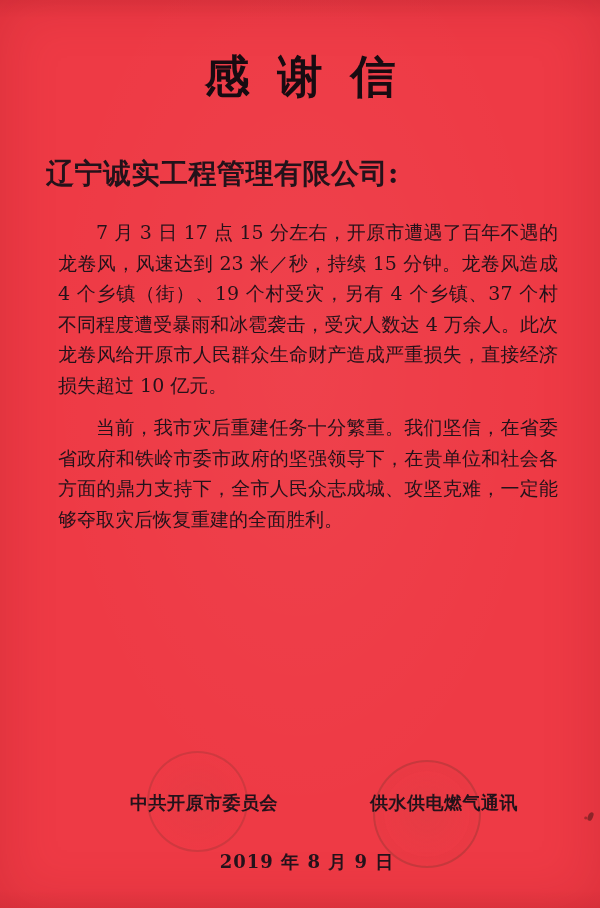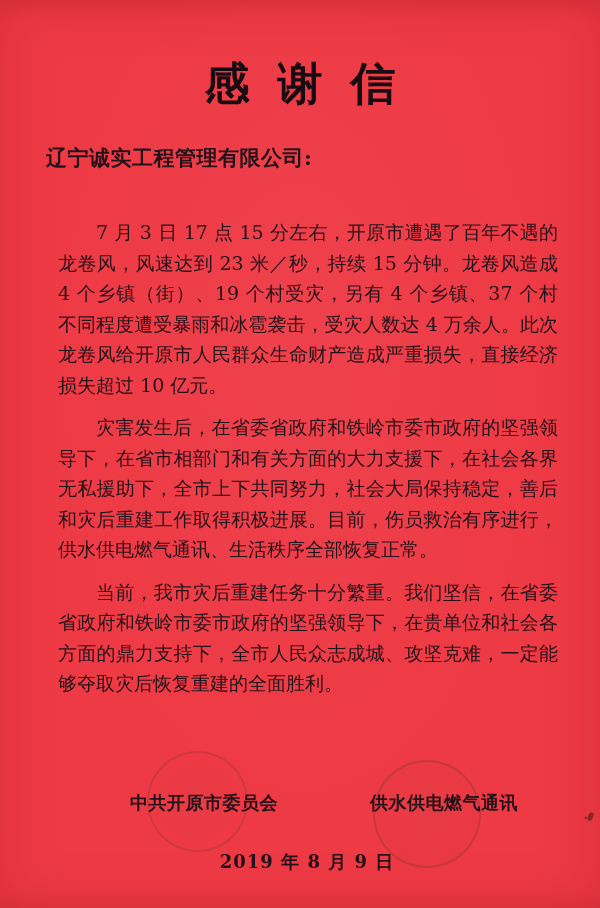--- a/index.html
+++ b/index.html
@@ -15,33 +15,33 @@
     background: #ee3a45;
     background-image: radial-gradient(ellipse at 50% 40%, rgba(255,255,255,0.04), rgba(0,0,0,0) 60%),
                       linear-gradient(180deg, rgba(120,10,20,0.10) 0%, rgba(0,0,0,0) 2%, rgba(0,0,0,0) 98%, rgba(120,10,20,0.08) 100%);
     box-shadow: inset 0 0 55px rgba(140,15,25,0.22);
     overflow: hidden;
     color: #24121a;
   }
   .title {
     position: absolute;
     top: 46px; left: 0; right: 0;
-    margin: 8px;
+    margin: 1px;
     text-align: center;
     font-size: 45px;
     font-weight: 700;
     letter-spacing: 0.62em;
     padding-left: 0.62em; 
     color: #180b11;
     font-family: "DejaVu Serif", "Liberation Serif", serif;
   }
   .salutation {
     position: absolute;
-    top: 144px; left: 46px;
-    font-size: 21px;
+    top: 155px; left: 46px;
+    font-size: 28px;
     font-weight: 600;
     letter-spacing: 0.5px;
   }
   .letter-body {
     position: absolute;
     top: 205px; left: 46px;
     width: 524px;
     font-size: 19px;
     line-height: 30.5px;
     font-weight: 500;
@@ -110,21 +110,20 @@
 <body>
 
 <div class="page" style="background-color: rgb(238, 58, 69); color: rgb(36, 18, 26);">
 
   <h1 class="title">感谢信</h1>
 
   <div class="salutation">辽宁诚实工程管理有限公司:</div>
 
   <div class="letter-body">
     <p>7 月 3 日 17 点 15 分左右，开原市遭遇了百年不遇的龙卷风，风速达到 23 米／秒，持续 15 分钟。龙卷风造成 4 个乡镇（街）、19 个村受灾，另有 4 个乡镇、37 个村不同程度遭受暴雨和冰雹袭击，受灾人数达 4 万余人。此次龙卷风给开原市人民群众生命财产造成严重损失，直接经济损失超过 10 亿元。</p>
-    <p>灾害发生后，在省委省政府和铁岭市委市政府的坚强领导下，在省市相部门和有关方面的大力支援下，在社会各界无私援助下，全市上下共同努力，社会大局保持稳定，善后和灾后重建工作取得积极进展。目前，伤员救治有序进行，供水供电燃气通讯、生活秩序全部恢复正常。</p>
     <p>当前，我市灾后重建任务十分繁重。我们坚信，在省委省政府和铁岭市委市政府的坚强领导下，在贵单位和社会各方面的鼎力支持下，全市人民众志成城、攻坚克难，一定能够夺取灾后恢复重建的全面胜利。</p>
   </div>
 
   <div class="seal seal-left"></div>
   <div class="seal seal-right"></div>
 
   <div class="signatures">
     <span class="sig-left">中共开原市委员会</span>
     <span class="sig-right">供水供电燃气通讯</span>
   </div>

